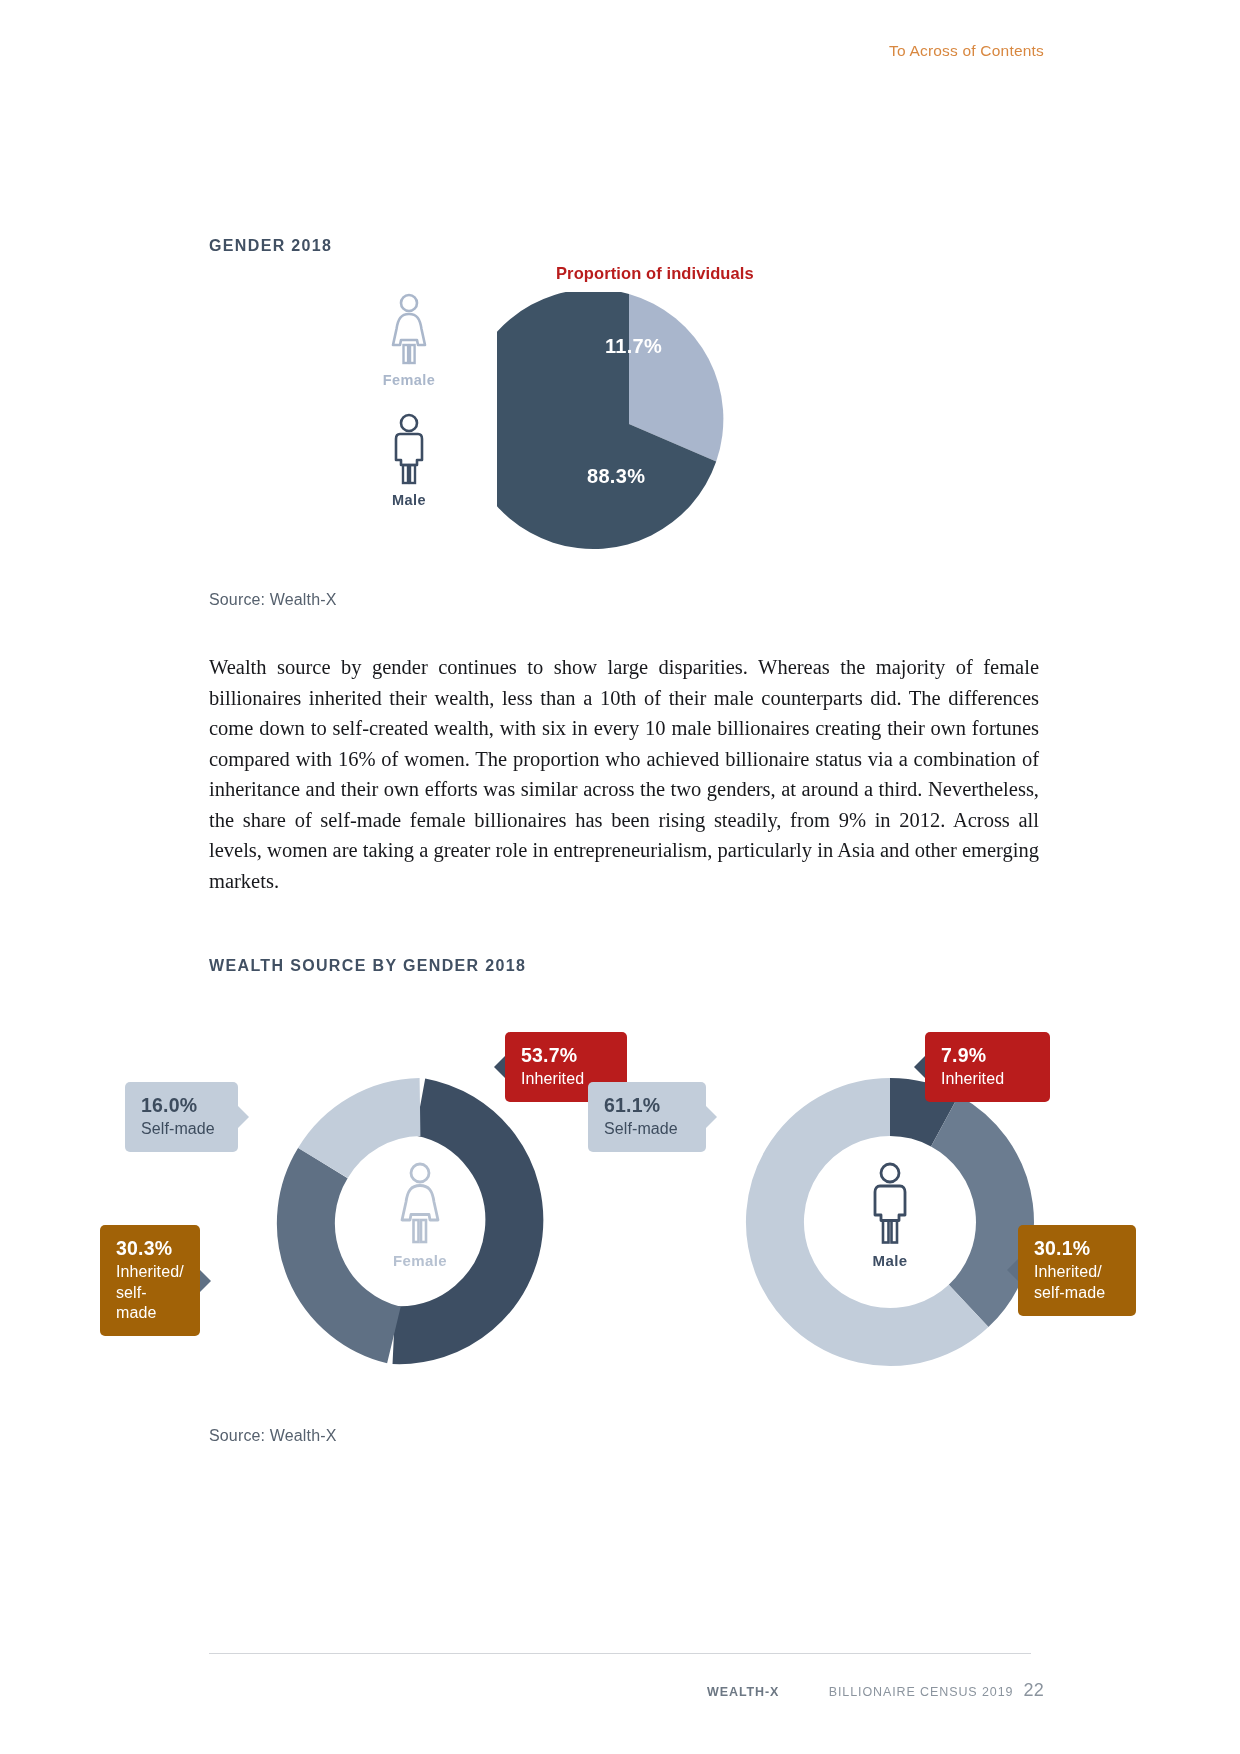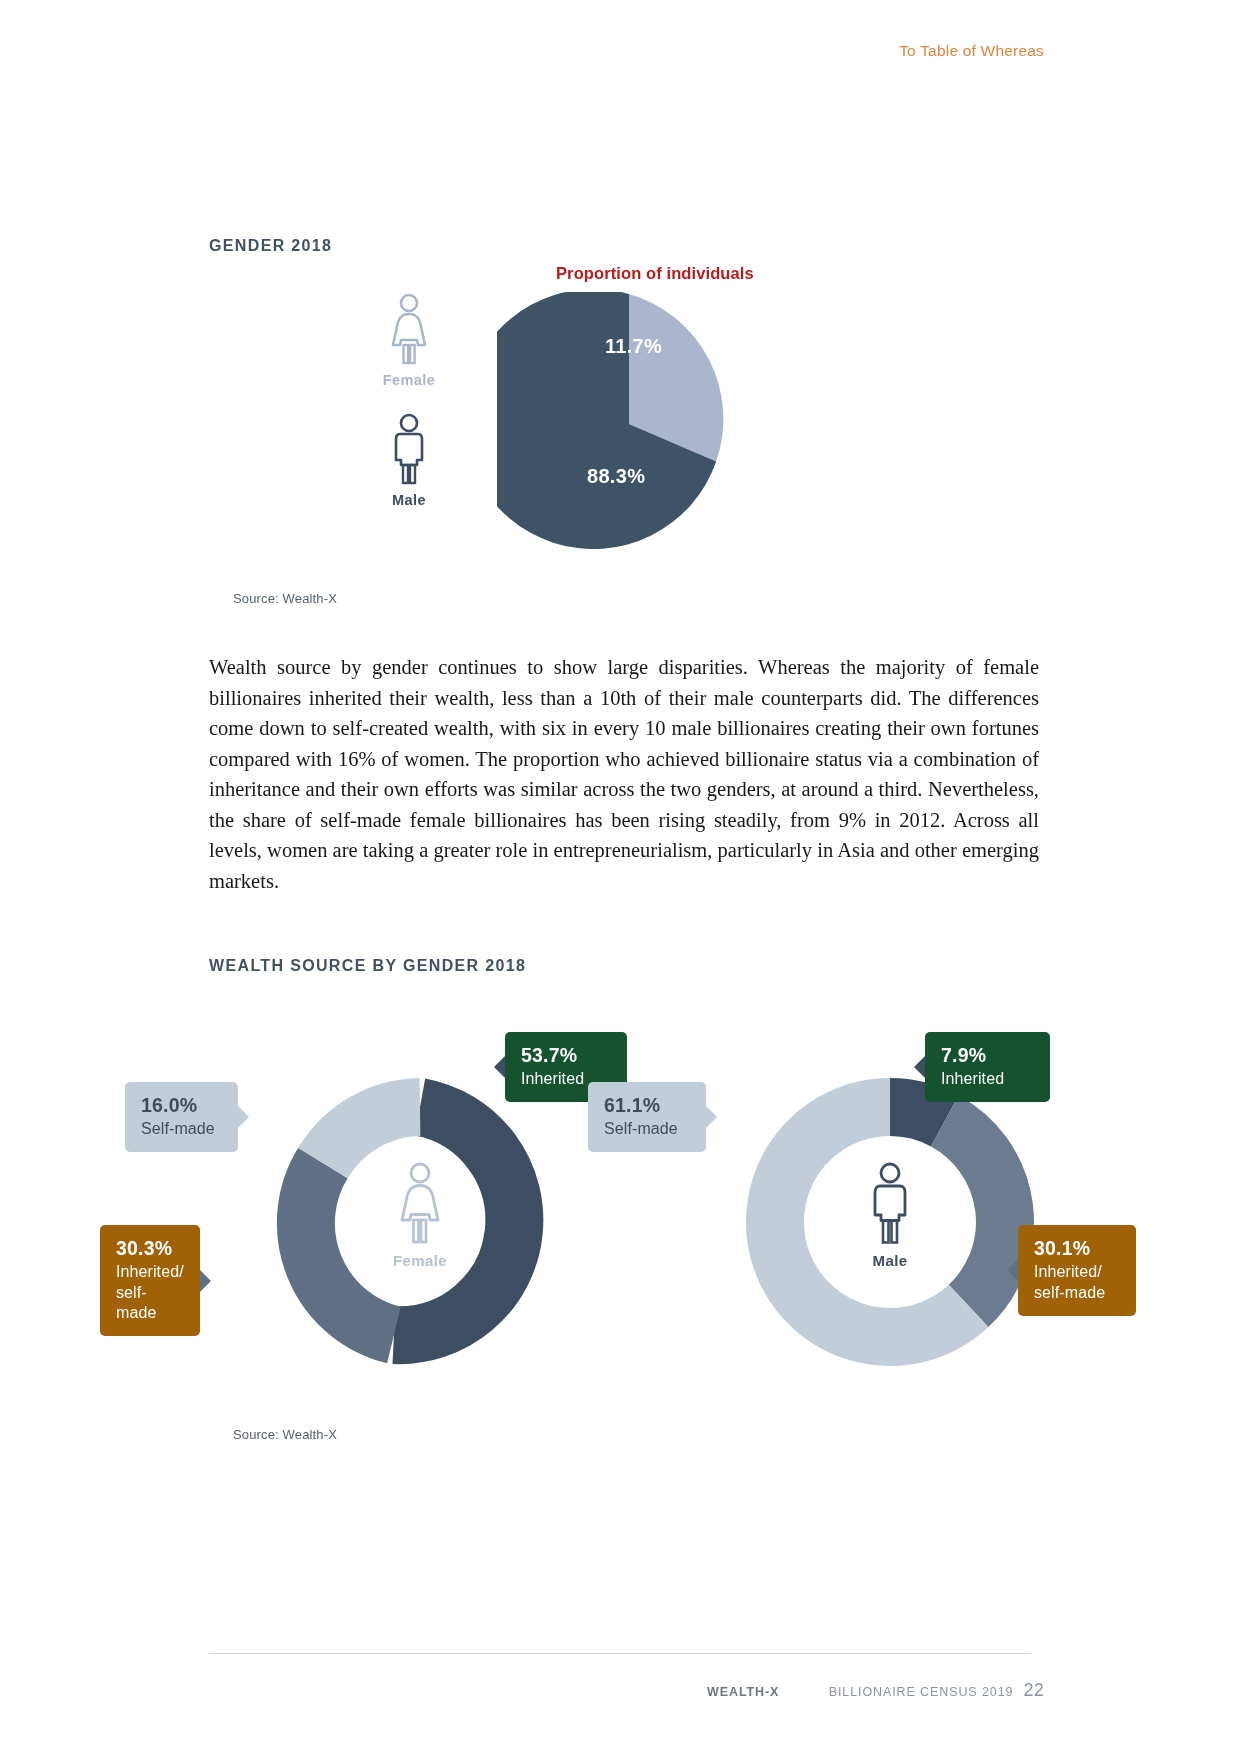--- a/index.html
+++ b/index.html
@@ -35,24 +35,23 @@
     font-size: 16px;
     font-weight: bold;
     letter-spacing: 1.35px;
     color: #415063;
   }
   #heading-gender { top: 237px; text-align: center; }
   #heading-wealth-source { top: 957px; }
 
   .source-note {
     position: absolute;
-    font-size: 13px;
+    font-size: 16px;
     color: #56616e;
     letter-spacing: 0.15px;
-    margin-left: 24px;
   }
   #source-1 { left: 209px; top: 591px; }
   #source-2 { left: 209px; top: 1427px; }
 
   
   #pie-block {
     position: absolute;
     left: 400px;
     top: 258px;
     width: 420px;
@@ -158,21 +157,21 @@
     font-weight: bold;
     font-size: 19.5px;
     letter-spacing: 0.2px;
   }
   .callout .cat {
     display: block;
     font-size: 16px;
     letter-spacing: 0.1px;
     margin-top: 1px;
   }
-  .callout.dark  { background: #14532d; color: #ffffff; }
+  .callout.dark  { background: #b91c1c; color: #ffffff; }
   .callout.mid   { background: #a16207; color: #ffffff; }
   .callout.light { background: #c2cdda; color: #3d4c5e; }
 
   
   .callout .tail {
     position: absolute;
     width: 0; height: 0;
     border-top: 11px solid transparent;
     border-bottom: 11px solid transparent;
   }
@@ -242,21 +241,21 @@
   #footer-brand .light { font-weight: normal; color: #8b949e; padding-left: 45px; }
   #footer-page {
     font-size: 18px;
     color: #8b949e;
     letter-spacing: 0.3px;
   }
 </style>
 </head>
 <body>
 
-<div class="toc-link">To Table of Whereas</div>
+<div class="toc-link">To Across of Contents</div>
 
 <div class="section-heading" id="heading-gender">GENDER 2018</div>
 
 <div id="pie-block">
 
   <div class="chart-title" id="pie-title">Proportion of individuals</div>
 
   <div class="legend-item" id="legend-female">
     <svg width="46" height="72" viewBox="0 0 46 72">
       <circle cx="23" cy="10" r="8" fill="none" stroke="#aab7cb" stroke-width="2.6"></circle>

